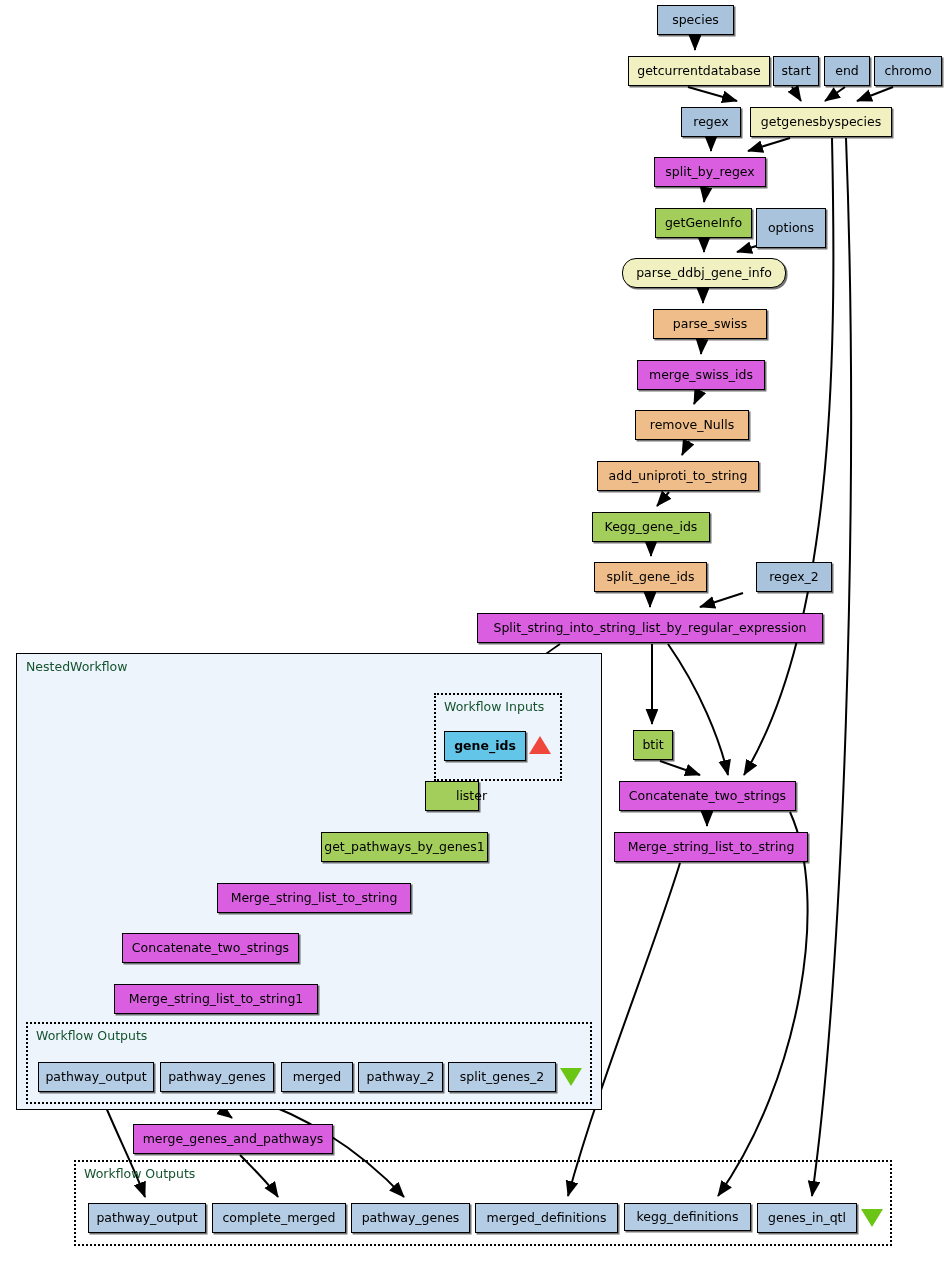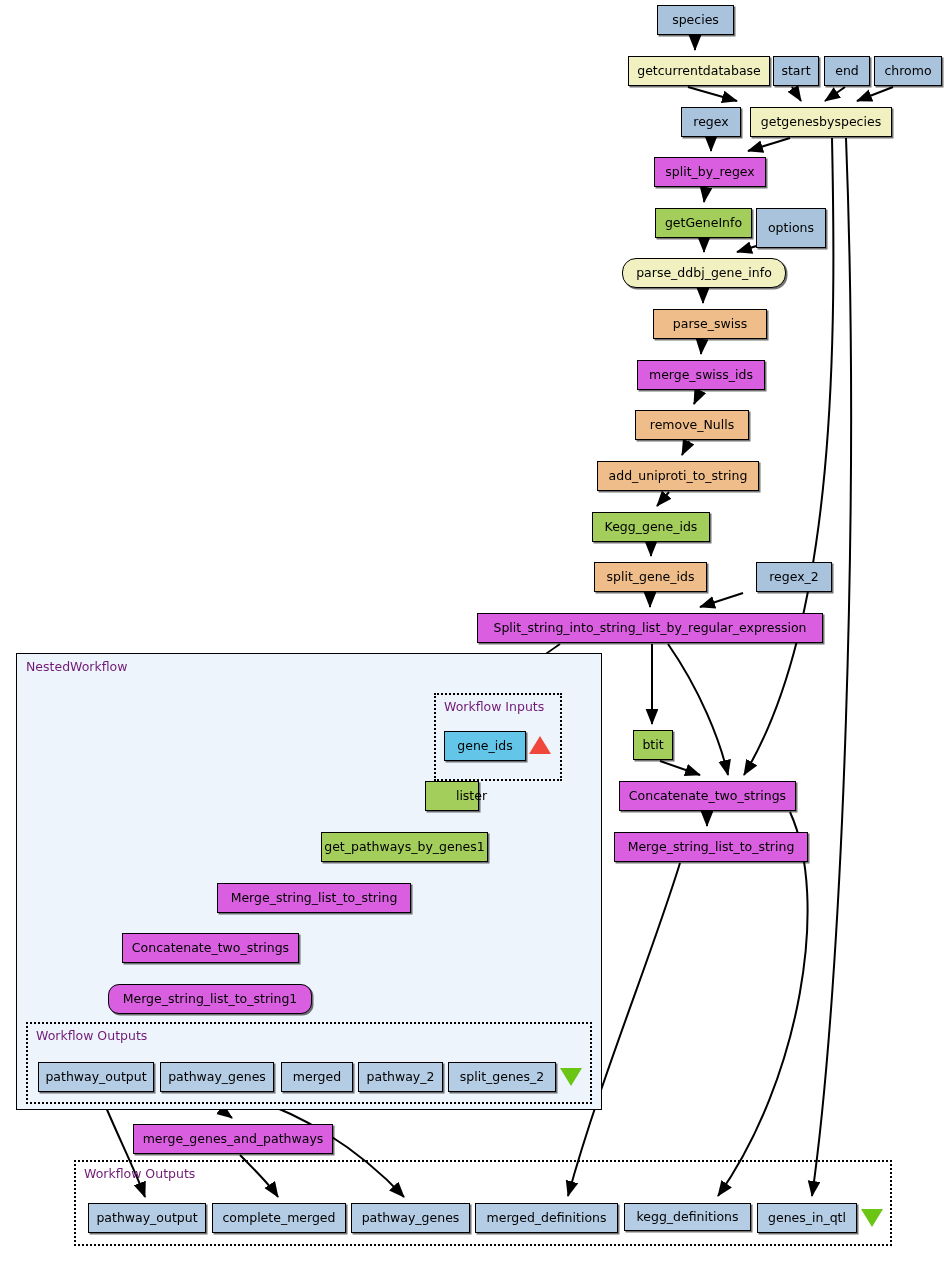--- a/index.html
+++ b/index.html
@@ -25,21 +25,21 @@
   .n-orange{background:#efbd89;}
   .n-magenta{background:#d95fe0;}
   .n-out{background:#b4cce4;}
 
   .cluster{
     position:absolute;box-sizing:border-box;
   }
   .cluster-solid{border:1px solid #000;background:#eef4fc;}
   .cluster-dotted{border:2px dotted #000;background:transparent;}
   .cluster-label{
-    position:absolute;font-size:12.5px;color:#701a75;white-space:nowrap;
+    position:absolute;font-size:12.5px;color:#14532d;white-space:nowrap;
   }
   .tri{position:absolute;width:0;height:0;}
   .tri-up{border-left:11px solid transparent;border-right:11px solid transparent;border-bottom:18px solid #f0473c;}
   .tri-down{border-left:11px solid transparent;border-right:11px solid transparent;border-top:18px solid #6ac514;}
 </style>
 </head>
 <body>
 
 <div id="canvas">
   <svg class="edges" viewBox="0 0 948 1269">
@@ -119,26 +119,26 @@
       <div class="node n-magenta" style="left: 637px; top: 360px; width: 128px; height: 30px;">merge_swiss_ids</div>
       <div class="node n-orange" style="left: 635px; top: 410px; width: 114px; height: 30px;">remove_Nulls</div>
       <div class="node n-orange" style="left: 597px; top: 461px; width: 162px; height: 30px;">add_uniproti_to_string</div>
       <div class="node n-green" style="left: 592px; top: 512px; width: 118px; height: 30px;">Kegg_gene_ids</div>
       <div class="node n-orange" style="left: 594px; top: 562px; width: 113px; height: 30px;">split_gene_ids</div>
       <div class="node n-blue" style="left: 712px; top: 562px; width: 76px; height: 30px; margin-left: 44px;">regex_2</div>
       <div class="node n-magenta" style="left: 477px; top: 613px; width: 346px; height: 30px;">Split_string_into_string_list_by_regular_expression</div>
       <div class="node n-green" style="left: 633px; top: 730px; width: 40px; height: 30px;">btit</div>
       <div class="node n-magenta" style="left: 619px; top: 781px; width: 177px; height: 30px;">Concatenate_two_strings</div>
       <div class="node n-magenta" style="left: 614px; top: 832px; width: 194px; height: 30px;">Merge_string_list_to_string</div>
-      <div class="node n-cyan" style="left: 444px; top: 731px; width: 82px; height: 30px;">gene_ids</div>
+      <div class="node n-cyan" style="left: 444px; top: 731px; width: 82px; height: 30px; font-weight: bold;">gene_ids</div>
       <div class="node n-green" style="left: 425px; top: 781px; width: 54px; height: 30px; padding-left: 39px;">lister</div>
       <div class="node n-green" style="left: 321px; top: 832px; width: 167px; height: 30px;">get_pathways_by_genes1</div>
       <div class="node n-magenta" style="left: 217px; top: 883px; width: 194px; height: 30px;">Merge_string_list_to_string</div>
       <div class="node n-magenta" style="left: 122px; top: 933px; width: 177px; height: 30px;">Concatenate_two_strings</div>
-      <div class="node n-magenta" style="left: 108px; top: 984px; width: 204px; height: 30px; border-radius: 11px;">Merge_string_list_to_string1</div>
+      <div class="node n-magenta" style="left: 114px; top: 984px; width: 204px; height: 30px;">Merge_string_list_to_string1</div>
       <div class="node n-out" style="left: 38px; top: 1062px; width: 116px; height: 30px;">pathway_output</div>
       <div class="node n-out" style="left: 160px; top: 1062px; width: 114px; height: 30px;">pathway_genes</div>
       <div class="node n-out" style="left: 281px; top: 1062px; width: 72px; height: 30px;">merged</div>
       <div class="node n-out" style="left: 358px; top: 1062px; width: 85px; height: 30px;">pathway_2</div>
       <div class="node n-out" style="left: 448px; top: 1062px; width: 108px; height: 30px;">split_genes_2</div>
       <div class="node n-magenta" style="left: 133px; top: 1124px; width: 200px; height: 30px;">merge_genes_and_pathways</div>
       <div class="node n-out" style="left: 88px; top: 1203px; width: 118px; height: 30px;">pathway_output</div>
       <div class="node n-out" style="left: 212px; top: 1203px; width: 134px; height: 30px;">complete_merged</div>
       <div class="node n-out" style="left: 351px; top: 1203px; width: 119px; height: 30px;">pathway_genes</div>
       <div class="node n-out" style="left: 475px; top: 1203px; width: 143px; height: 30px;">merged_definitions</div>

